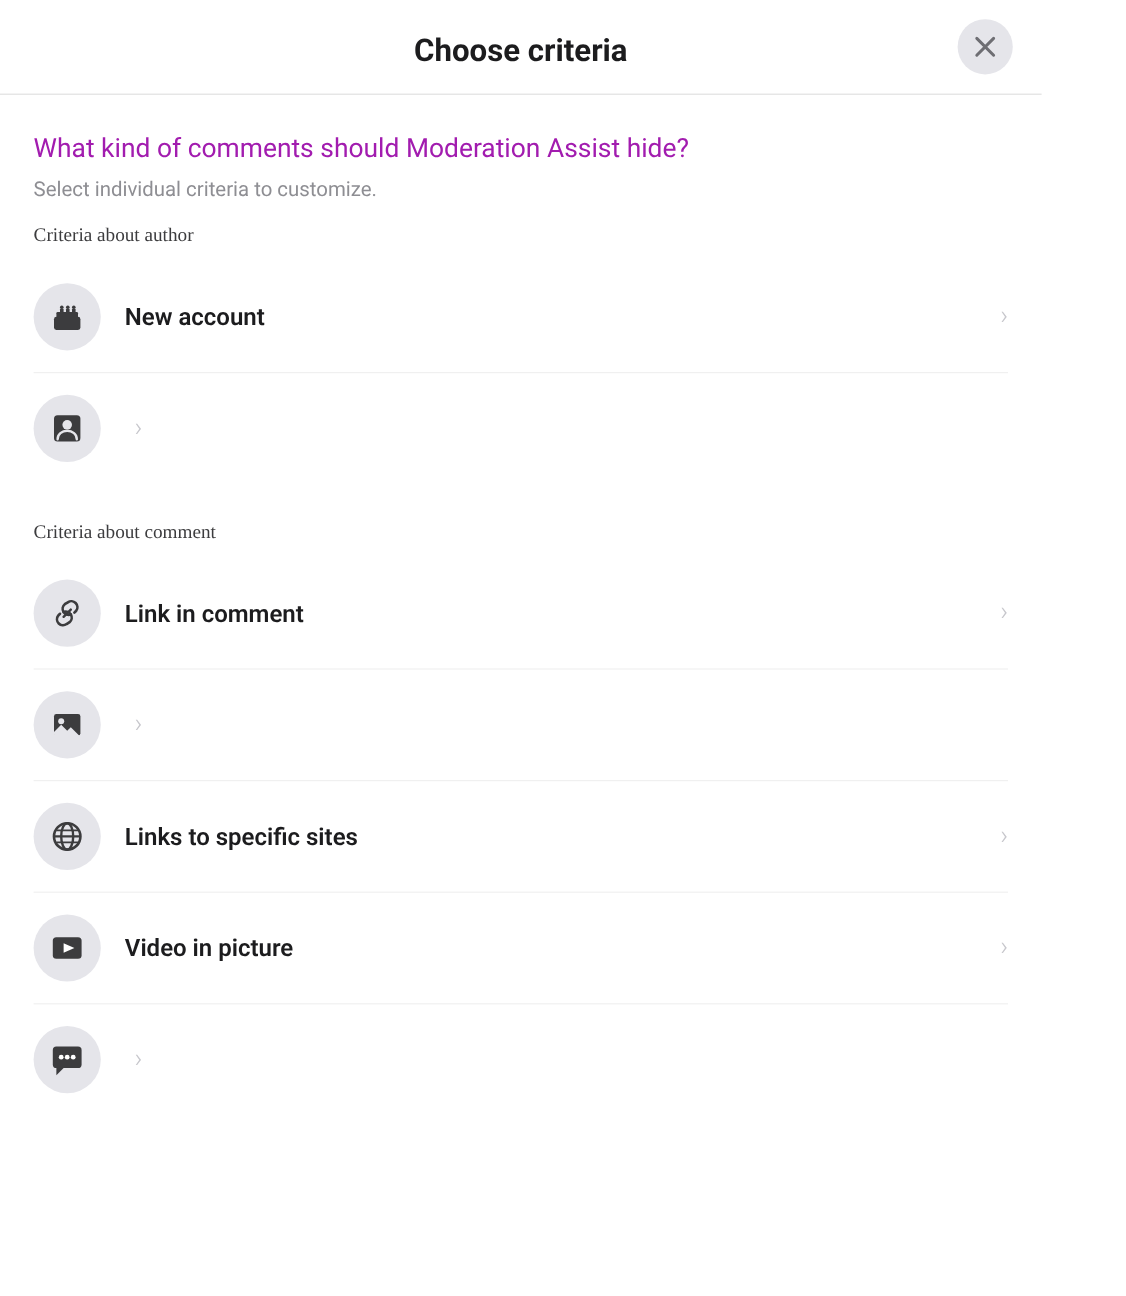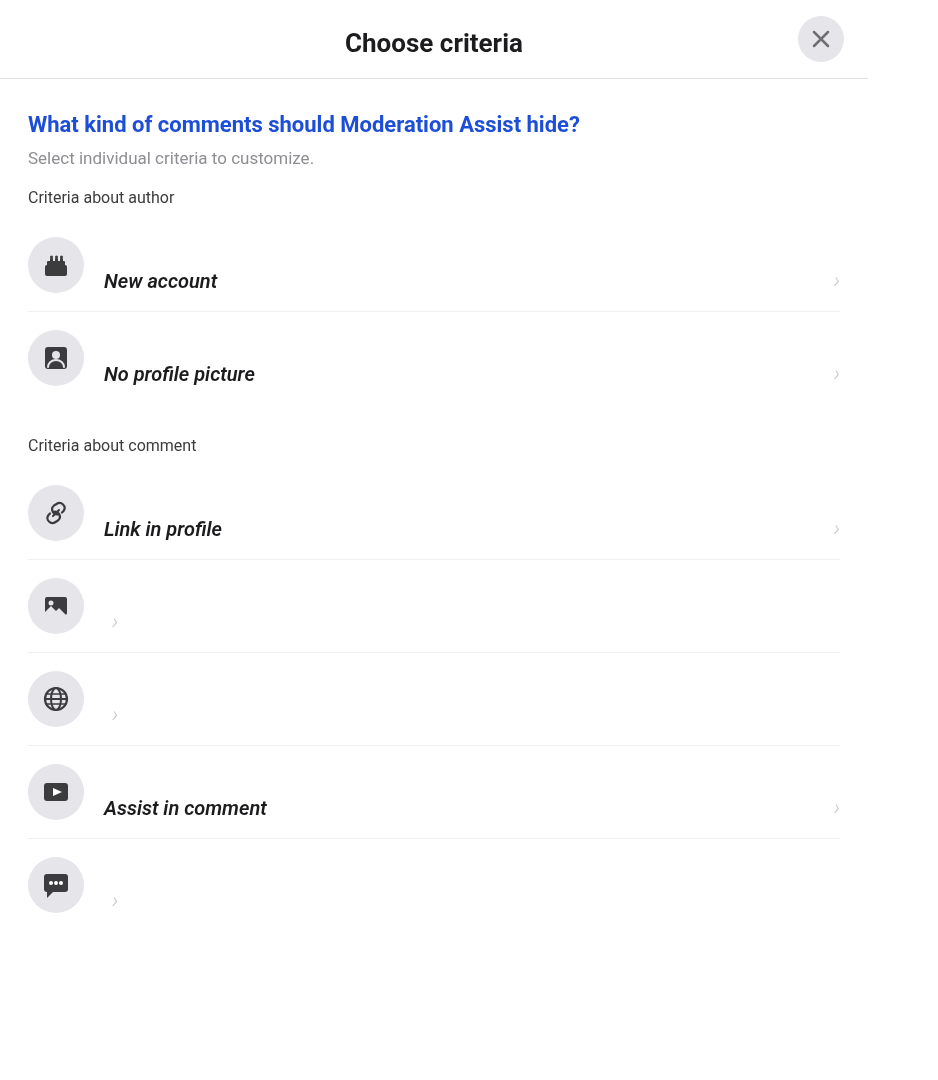--- a/index.html
+++ b/index.html
@@ -57,50 +57,50 @@
       font-size: 20px;
       color: #6e6e73;
     }
 
     .content {
       padding: 32px 28px 28px;
     }
 
     .main-question {
       font-size: 22px;
-      font-weight: 700;
-      color: #1d4ed8;
+      font-weight: 400;
+      color: #a21caf;
       margin-bottom: 8px;
       line-height: 1.3;
     }
 
     .sub-text {
       font-size: 17px;
       color: #8e8e93;
       margin-bottom: 20px;
     }
 
     .section-label {
       font-size: 16px;
       color: #3c3c3e;
       margin-bottom: 12px;
+      font-family: Liberation Serif, serif;
     }
 
     .criteria-list {
       margin-bottom: 32px;
     }
 
     .criteria-item {
       display: flex;
-      align-items: flex-end;
+      align-items: center;
       padding: 18px 0;
       border-bottom: 1px solid #f0f0f0;
       cursor: pointer;
       position: relative;
-      font-style: italic;
     }
 
     .criteria-item:last-child {
       border-bottom: none;
     }
 
     .icon-circle {
       width: 56px;
       height: 56px;
       border-radius: 50%;
@@ -175,38 +175,37 @@
       </div>
 
       <div class="criteria-item">
         <div class="icon-circle">
           <svg viewBox="0 0 28 28" fill="none" xmlns="http://www.w3.org/2000/svg">
             <rect x="3" y="3" width="22" height="22" rx="3" fill="#3c3c3e"></rect>
             <circle cx="14" cy="11" r="4" fill="#e5e5ea"></circle>
             <path d="M6 23c0-4 3.6-7 8-7s8 3 8 7" stroke="#e5e5ea" stroke-width="2" stroke-linecap="round" fill="none"></path>
           </svg>
         </div>
-        <span class="item-label">No profile picture</span>
         <span class="chevron">›</span>
       </div>
 
     </div>
 
     <div class="section-label section-gap">Criteria about comment</div>
     <div class="criteria-list">
 
       <div class="criteria-item">
         <div class="icon-circle">
           <svg viewBox="0 0 28 28" fill="none" xmlns="http://www.w3.org/2000/svg">
             <path d="M11 17L17 11" stroke="#3c3c3e" stroke-width="2" stroke-linecap="round"></path>
             <path d="M8 14.5L6.5 16a5 5 0 007 7L16 21.5a5 5 0 00-5-8.5" stroke="#3c3c3e" stroke-width="2.2" stroke-linecap="round" fill="none"></path>
             <path d="M20 13.5L21.5 12a5 5 0 00-7-7L12 6.5a5 5 0 005 8.5" stroke="#3c3c3e" stroke-width="2.2" stroke-linecap="round" fill="none"></path>
           </svg>
         </div>
-        <span class="item-label">Link in profile</span>
+        <span class="item-label">Link in comment</span>
         <span class="chevron">›</span>
       </div>
 
       <div class="criteria-item">
         <div class="icon-circle">
           <svg viewBox="0 0 28 28" fill="none" xmlns="http://www.w3.org/2000/svg">
             <rect x="3" y="5" width="22" height="18" rx="2" fill="#3c3c3e"></rect>
             <circle cx="9" cy="11" r="2.5" fill="#e5e5ea"></circle>
             <path d="M3 20l6-6 5 5 3-3 8 8H5a2 2 0 01-2-2v-2z" fill="#e5e5ea"></path>
           </svg>
@@ -217,31 +216,32 @@
       <div class="criteria-item">
         <div class="icon-circle">
           <svg viewBox="0 0 28 28" fill="none" xmlns="http://www.w3.org/2000/svg">
             <circle cx="14" cy="14" r="11" stroke="#3c3c3e" stroke-width="2.2"></circle>
             <ellipse cx="14" cy="14" rx="5" ry="11" stroke="#3c3c3e" stroke-width="2"></ellipse>
             <line x1="3" y1="14" x2="25" y2="14" stroke="#3c3c3e" stroke-width="2"></line>
             <line x1="5" y1="9" x2="23" y2="9" stroke="#3c3c3e" stroke-width="1.5"></line>
             <line x1="5" y1="19" x2="23" y2="19" stroke="#3c3c3e" stroke-width="1.5"></line>
           </svg>
         </div>
+        <span class="item-label">Links to specific sites</span>
         <span class="chevron">›</span>
       </div>
 
       <div class="criteria-item">
         <div class="icon-circle">
           <svg viewBox="0 0 28 28" fill="none" xmlns="http://www.w3.org/2000/svg">
             <rect x="2" y="5" width="24" height="18" rx="3" fill="#3c3c3e"></rect>
             <polygon points="11,10 11,18 20,14" fill="white"></polygon>
           </svg>
         </div>
-        <span class="item-label">Assist in comment</span>
+        <span class="item-label">Video in picture</span>
         <span class="chevron">›</span>
       </div>
 
       <div class="criteria-item">
         <div class="icon-circle">
           <svg viewBox="0 0 28 28" fill="none" xmlns="http://www.w3.org/2000/svg">
             <rect x="2" y="3" width="24" height="18" rx="3" fill="#3c3c3e"></rect>
             <polygon points="5,21 5,27 11,21" fill="#3c3c3e"></polygon>
             <circle cx="9" cy="12" r="2" fill="white"></circle>
             <circle cx="14" cy="12" r="2" fill="white"></circle>

